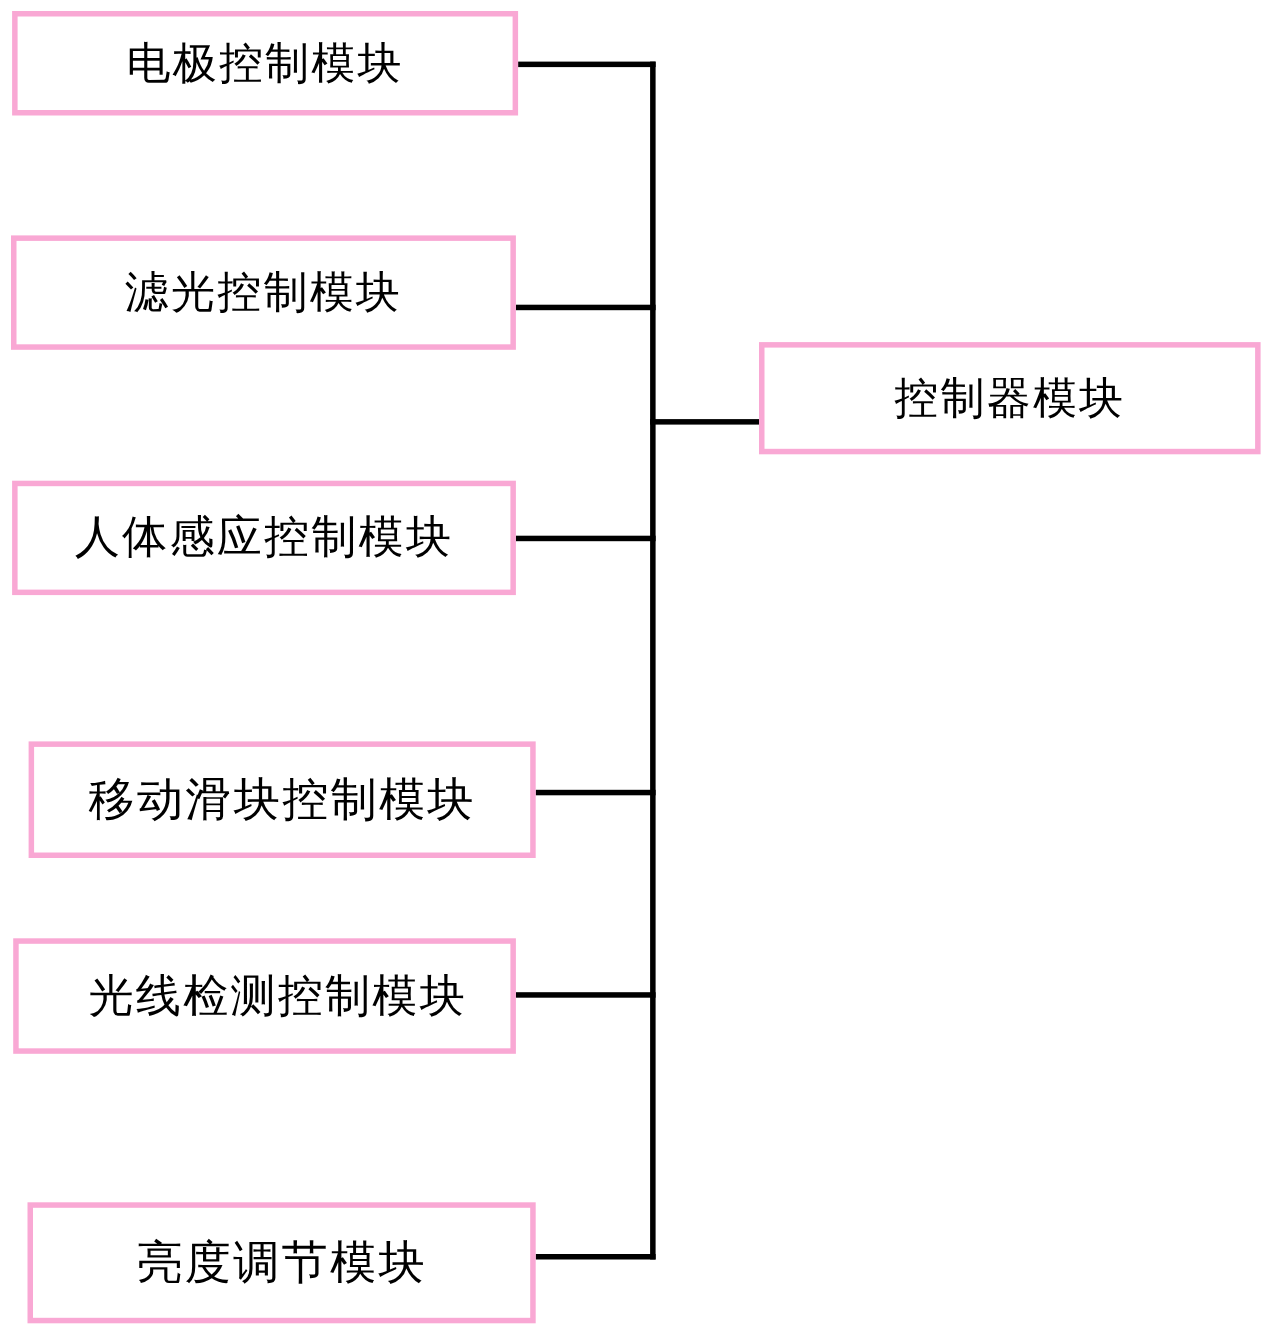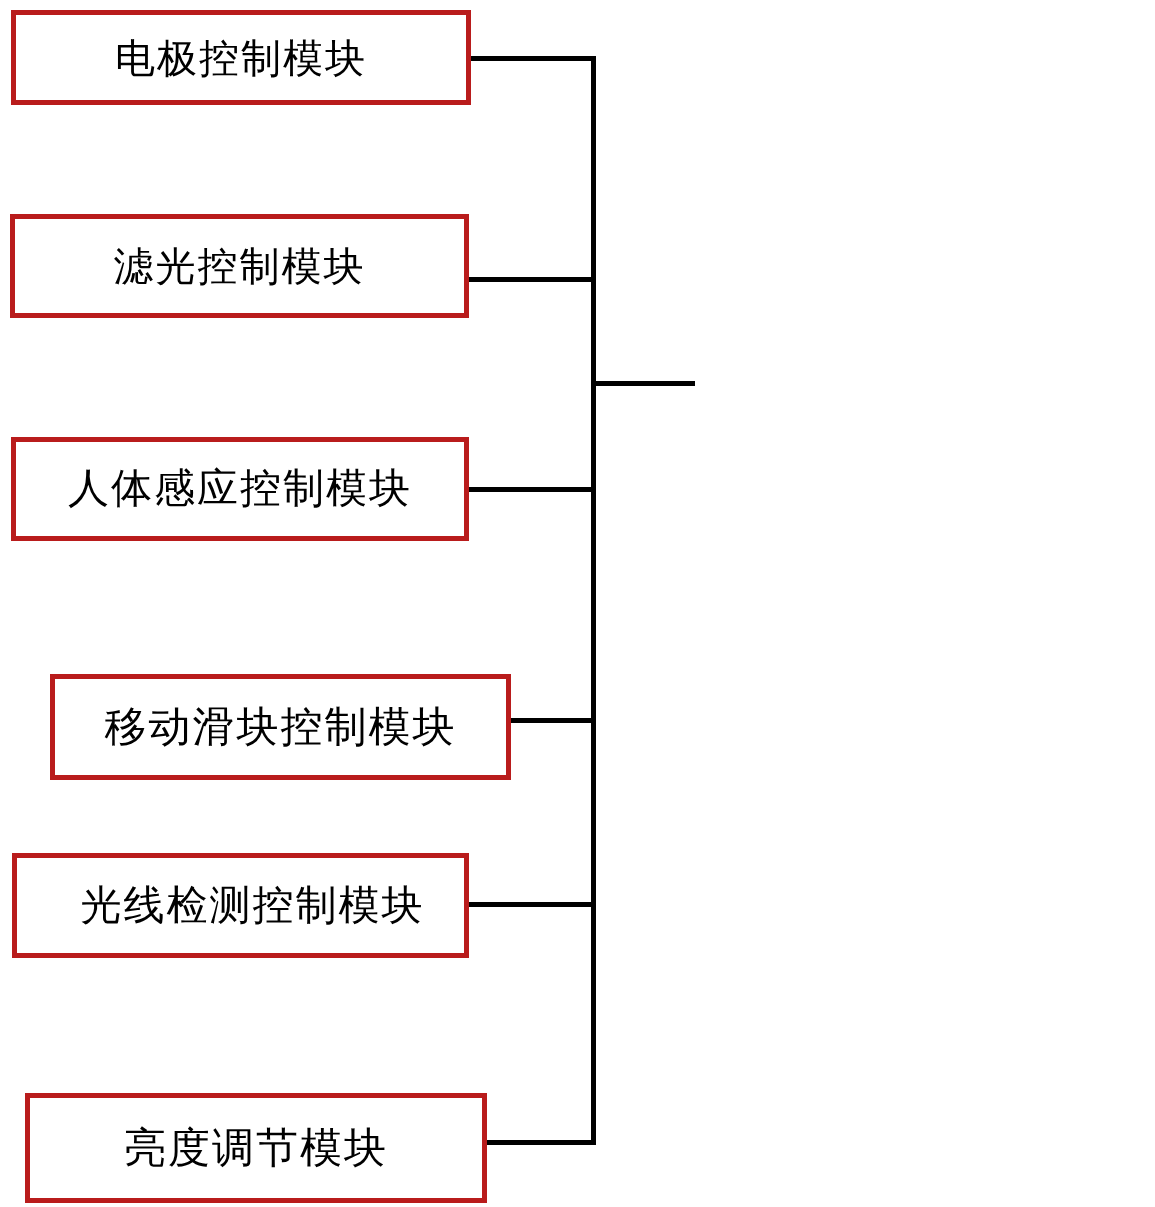--- a/index.html
+++ b/index.html
@@ -13,21 +13,21 @@
   #diagram-root {
     position: relative;
     width: 1155px;
     height: 1207px;
     background: #ffffff;
     overflow: hidden;
   }
   .node {
     position: absolute;
     box-sizing: border-box;
-    border: 5px solid #b91c1c;
+    border: 5px solid #f9a8d4;
     background: #ffffff;
     display: flex;
     align-items: center;
     justify-content: center;
     z-index: 3;
   }
   .node-label {
     font-size: 40px;
     line-height: 1.1;
     color: #000000;
@@ -75,26 +75,29 @@
   </div>
 
   <div class="node n2" style="left:10px; top:214px; width:459px; height:104px;">
     <span class="node-label">滤光控制模块</span>
   </div>
 
   <div class="node n3" style="left:11px; top:437px; width:458px; height:104px;">
     <span class="node-label">人体感应控制模块</span>
   </div>
 
-  <div class="node n4" style="left:26px; top:674px; width:461px; height:106px;margin-left:24px;">
+  <div class="node n4" style="left:26px; top:674px; width:461px; height:106px;">
     <span class="node-label">移动滑块控制模块</span>
   </div>
 
   <div class="node n5" style="left:12px; top:853px; width:457px; height:105px;padding-left:24px;">
     <span class="node-label">光线检测控制模块</span>
   </div>
 
   <div class="node n6" style="left:25px; top:1093px; width:462px; height:110px;">
     <span class="node-label">亮度调节模块</span>
   </div>
 
+  <div class="node n7" style="left:690px; top:311px; width:456px; height:102px;">
+    <span class="node-label">控制器模块</span>
+  </div>
 
 </div>
 
 </body></html>

